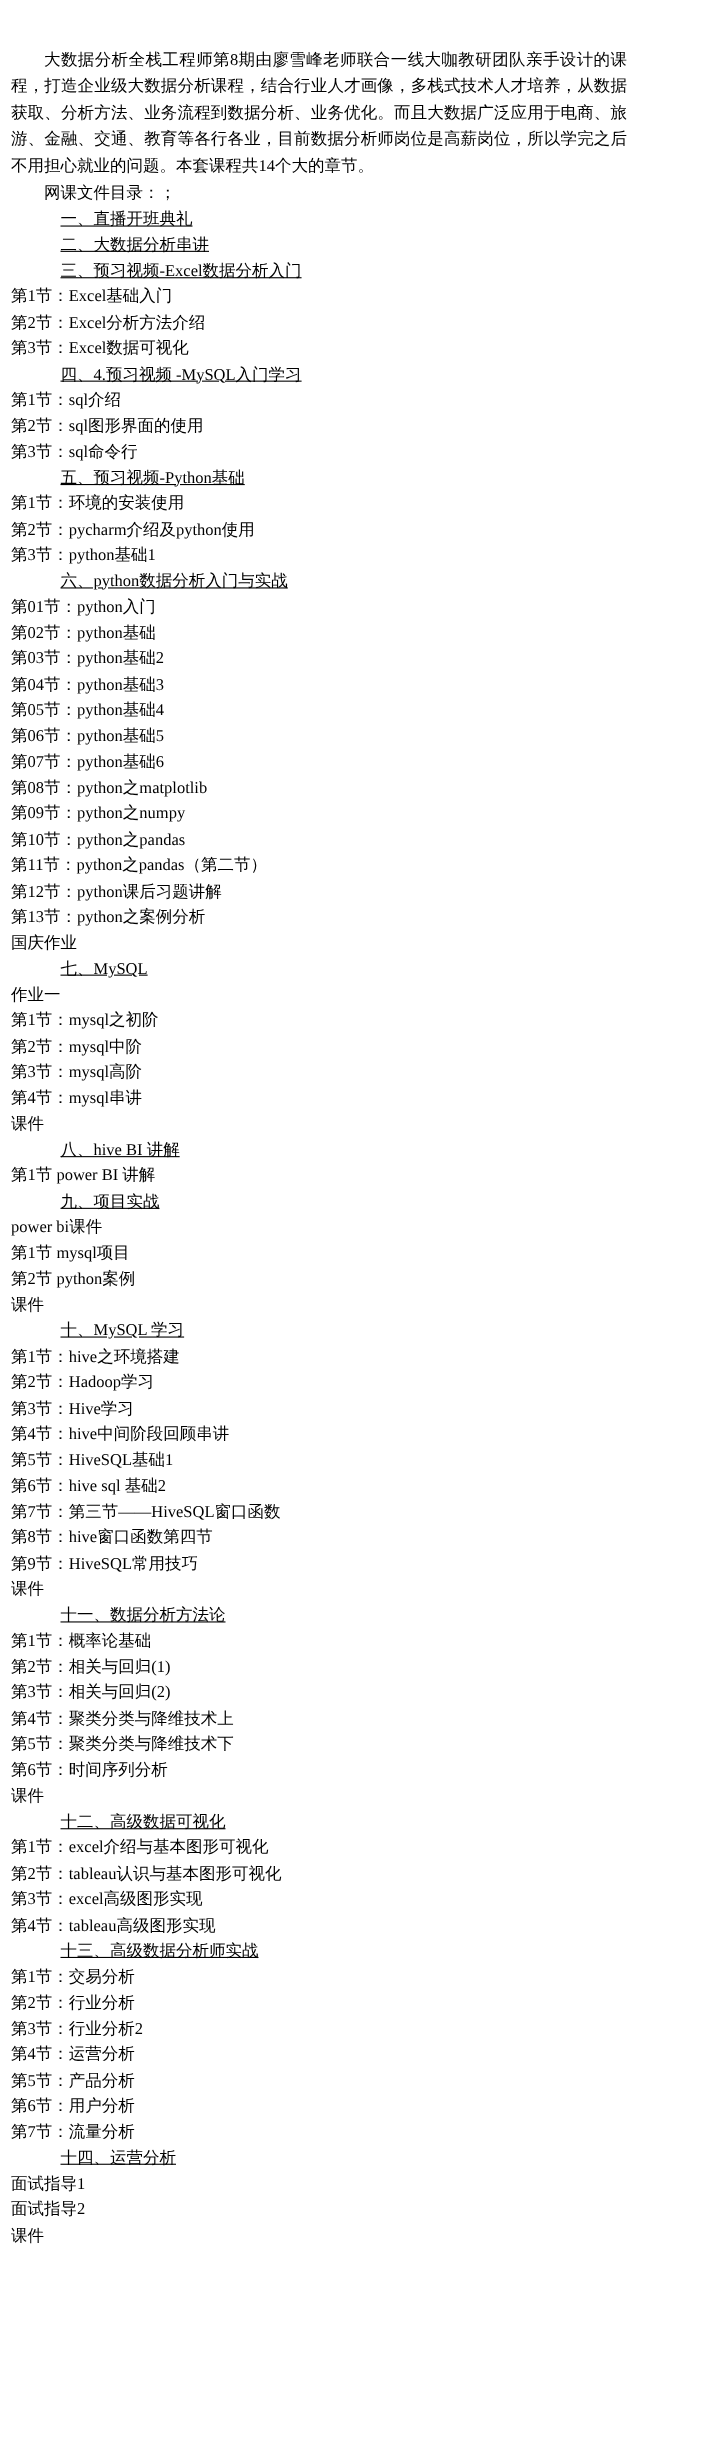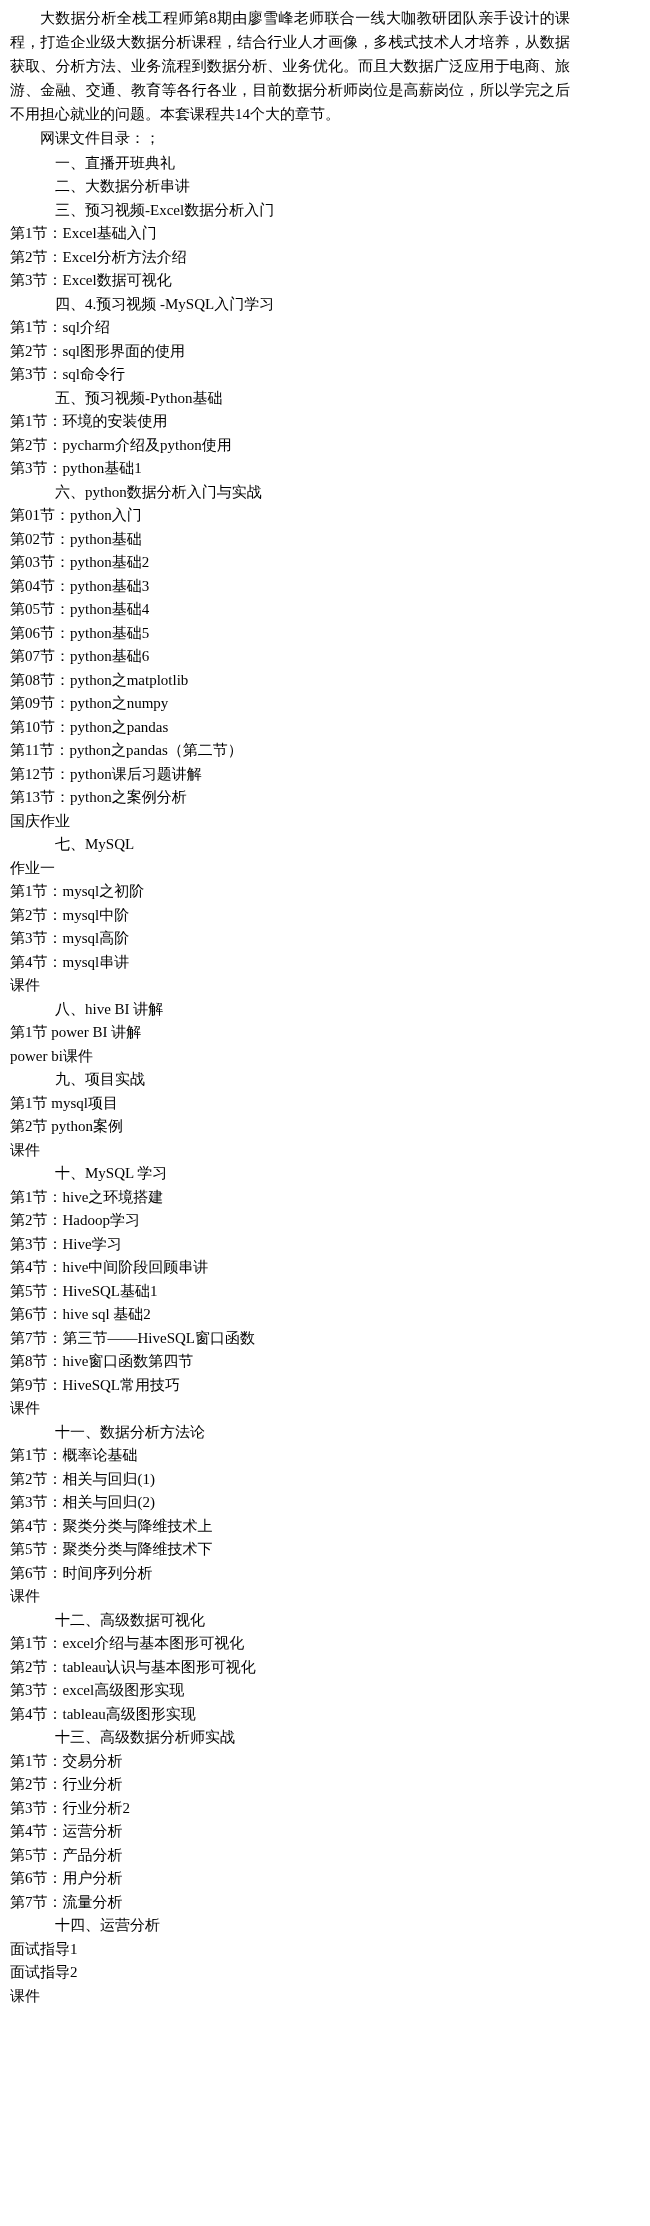--- a/index.html
+++ b/index.html
@@ -9,38 +9,39 @@
   }
   body {
     width: 650px;
     font-family: "Liberation Serif", "DejaVu Serif", serif;
     color: #000000;
   }
   #doc {
     width: 594px;
     box-sizing: border-box;
     padding: 6px 24px 10px 10px;
+    margin-top: 37px;
   }
   .intro {
     font-size: 15px;
     line-height: 24px;
     text-indent: 30px;
     margin: 0 0 2px 0;
     text-align: justify;
   }
   .line {
     font-size: 15px;
     line-height: 23.5px;
     white-space: pre-wrap;
     margin: 0;
   }
   
   .lvl0 { padding-left: 0; }
   .lvl1 { padding-left: 30px; font-family: Liberation Mono, monospace; }
-  .lvl2 { padding-left: 45px; }
+  .lvl2 { padding-left: 45px; text-decoration: underline; }
 </style>
 </head>
 <body>
 
 <div id="doc">
   <p class="intro">大数据分析全栈工程师第8期由廖雪峰老师联合一线大咖教研团队亲手设计的课程，打造企业级大数据分析课程，结合行业人才画像，多栈式技术人才培养，从数据获取、分析方法、业务流程到数据分析、业务优化。而且大数据广泛应用于电商、旅游、金融、交通、教育等各行各业，目前数据分析师岗位是高薪岗位，所以学完之后不用担心就业的问题。本套课程共14个大的章节。</p>
   <div id="lines">
       <div class="line lvl1">网课文件目录：；</div>
       <div class="line lvl2">一、直播开班典礼</div>
       <div class="line lvl2">二、大数据分析串讲</div>
@@ -73,22 +74,22 @@
       <div class="line lvl0">国庆作业</div>
       <div class="line lvl2">七、MySQL</div>
       <div class="line lvl0">作业一</div>
       <div class="line lvl0">第1节：mysql之初阶</div>
       <div class="line lvl0">第2节：mysql中阶</div>
       <div class="line lvl0">第3节：mysql高阶</div>
       <div class="line lvl0">第4节：mysql串讲</div>
       <div class="line lvl0">课件</div>
       <div class="line lvl2">八、hive BI 讲解</div>
       <div class="line lvl0">第1节 power BI 讲解</div>
+      <div class="line lvl2">九、项目实战</div>
       <div class="line lvl0">power bi课件</div>
-      <div class="line lvl2">九、项目实战</div>
       <div class="line lvl0">第1节 mysql项目</div>
       <div class="line lvl0">第2节 python案例</div>
       <div class="line lvl0">课件</div>
       <div class="line lvl2">十、MySQL 学习</div>
       <div class="line lvl0">第1节：hive之环境搭建</div>
       <div class="line lvl0">第2节：Hadoop学习</div>
       <div class="line lvl0">第3节：Hive学习</div>
       <div class="line lvl0">第4节：hive中间阶段回顾串讲</div>
       <div class="line lvl0">第5节：HiveSQL基础1</div>
       <div class="line lvl0">第6节：hive sql 基础2</div>

